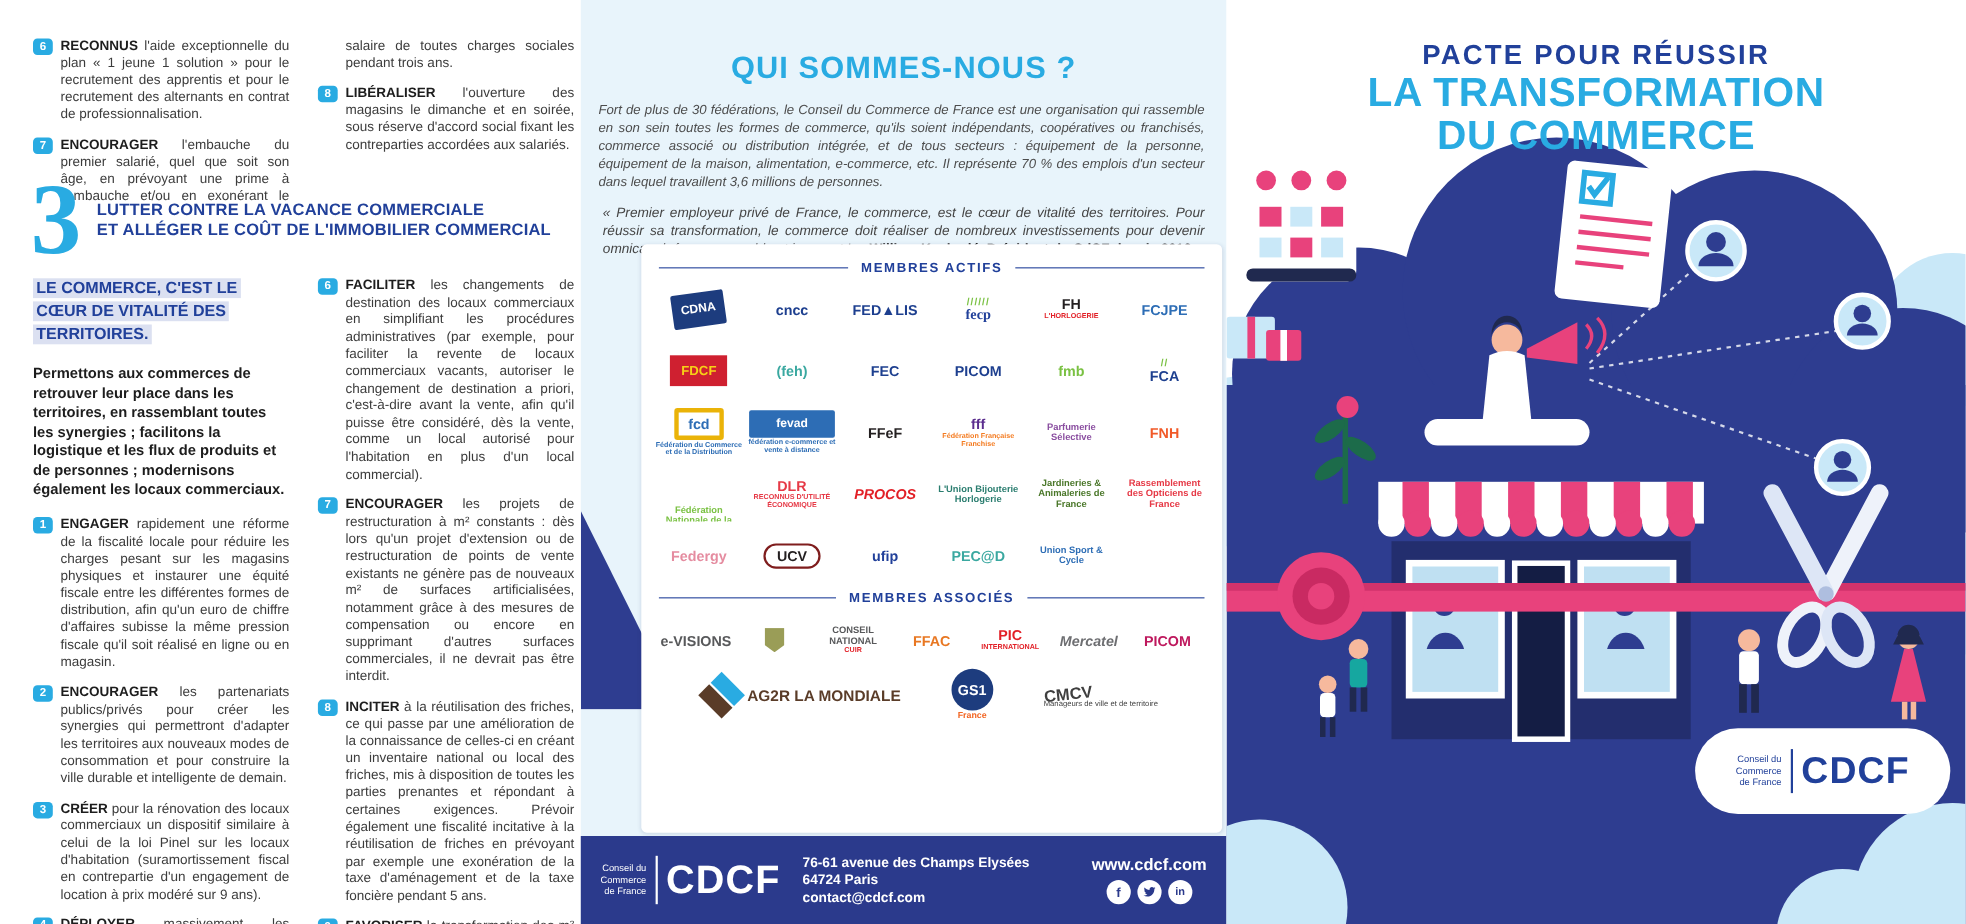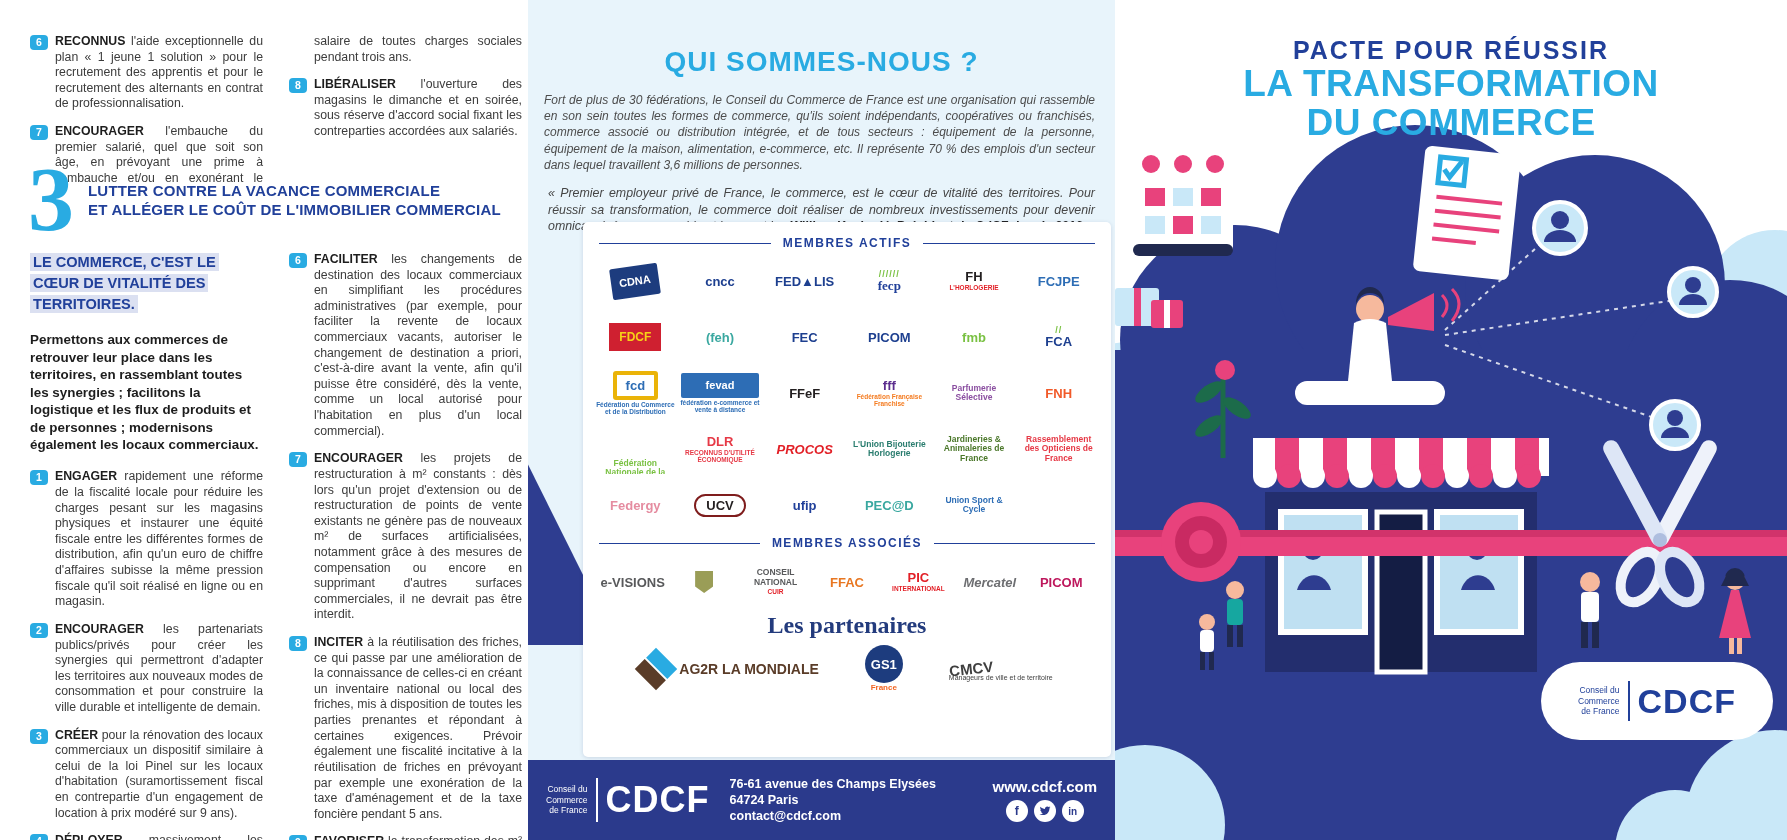--- a/index.html
+++ b/index.html
@@ -277,21 +277,20 @@
           <span class="lg" style="color: rgb(226, 31, 38);">PIC</span>
           <div class="lg-sub" style="color: rgb(226, 31, 38);">INTERNATIONAL</div>
         </div>
         <div class="cell">
           <span class="lg v-italic" style="color: rgb(109, 110, 113);">Mercatel</span>
         </div>
         <div class="cell">
           <span class="lg" style="color: #be185d;">PICOM</span>
         </div>
       </div>
-    <div class="partners-title">Les partenaires</div>
     <div class="partners-row">
       <div class="partner">
         <div class="ag2r-diamond">
             <div class="half-a"></div>
             <div class="half-b"></div>
           </div>
         <div class="ag2r-label">AG2R LA MONDIALE</div>
       </div>
       <div class="partner">
         <div>

